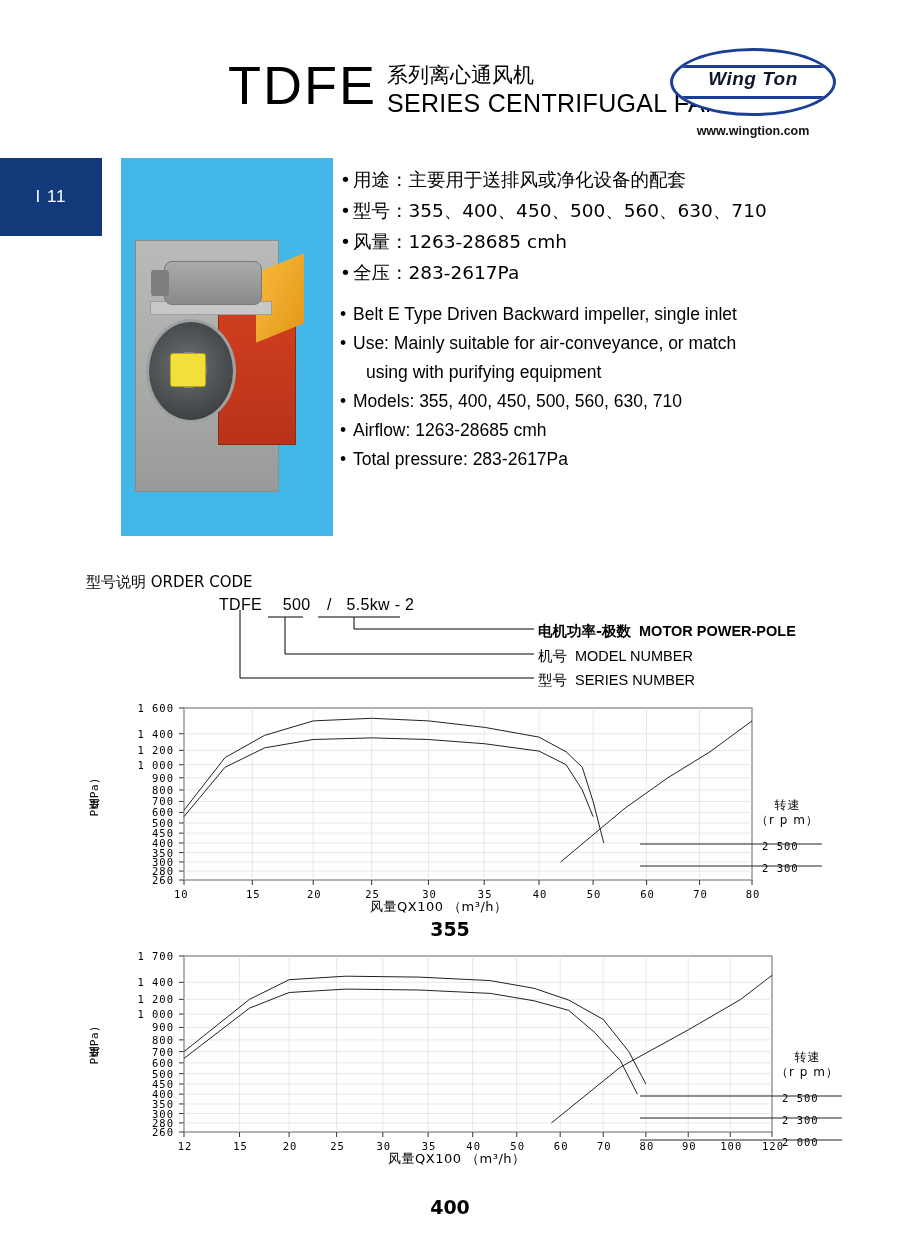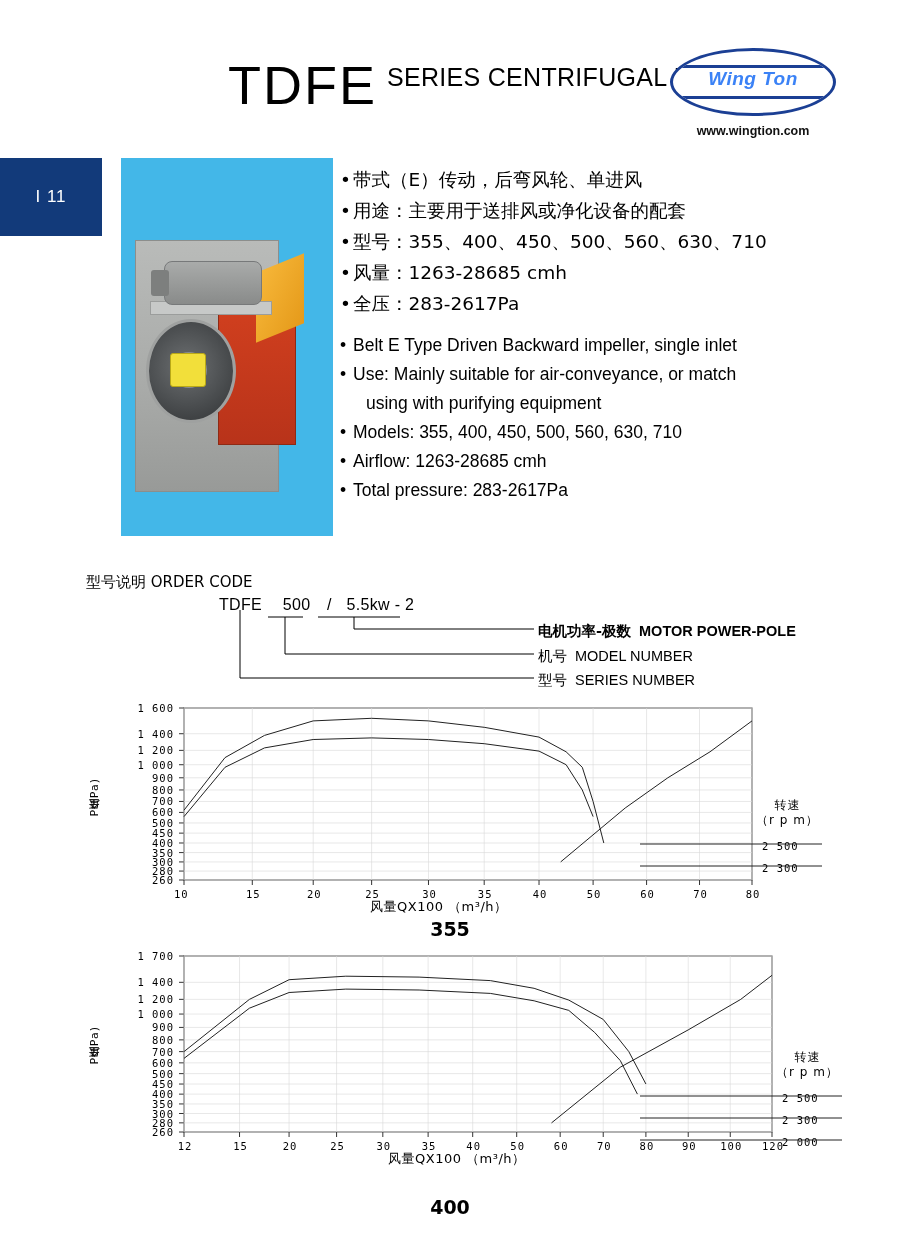--- a/index.html
+++ b/index.html
@@ -82,21 +82,21 @@
   .logo-oval .s2 { bottom: 14px; }
   .logo-text {
     position: absolute;
     top: 17px;
     left: 0;
     width: 100%;
     text-align: center;
     font-size: 19px;
     font-weight: bold;
     font-style: italic;
-    color: #3b82f6;
+    color: #0f172a;
     letter-spacing: 0.5px;
   }
   .logo-url {
     margin-top: 8px;
     font-size: 12.5px;
     font-weight: bold;
     color: #111;
   }
 
   
@@ -329,20 +329,21 @@
   .tick-y { text-align: right; }
   svg { display: block; }
 </style>
 </head>
 <body>
 
 <div class="header">
   <div class="title-block">
     <div class="title-main">TDFE</div>
     <div class="title-sub-wrap">
+      <div class="title-cn">系列离心通风机</div>
       <div class="title-en">SERIES CENTRIFUGAL FAN</div>
     </div>
   </div>
 
   <div class="logo-wrap">
     <div class="logo-oval">
       <div class="stripe s1"></div>
       <div class="stripe s2"></div>
       <div class="logo-text">Wing Ton</div>
     </div>
@@ -361,21 +362,20 @@
     <div class="fan-plate"></div>
     <div class="fan-motor"></div>
     <div class="fan-inlet"></div>
     <div class="fan-label"></div>
 
   </div>
 </div>
 
 <div class="specs">
   <div class="cn-list">
-    <div class="bullet-row"><span class="dot">•</span><span>带式（E）传动，后弯风轮、单进风</span></div>
     <div class="bullet-row"><span class="dot">•</span><span>用途：主要用于送排风或净化设备的配套</span></div>
     <div class="bullet-row"><span class="dot">•</span><span>型号：355、400、450、500、560、630、710</span></div>
     <div class="bullet-row"><span class="dot">•</span><span>风量：1263-28685 cmh</span></div>
     <div class="bullet-row"><span class="dot">•</span><span>全压：283-2617Pa</span></div>
   </div>
   <div class="en-list">
     <div class="bullet-row"><span class="dot">•</span><span>Belt E Type Driven Backward impeller, single inlet</span></div>
     <div class="bullet-row">
       <span class="dot">•</span><span>Use: Mainly suitable for air-conveyance, or match</span>
       <span class="cont">using with purifying equipment</span>

